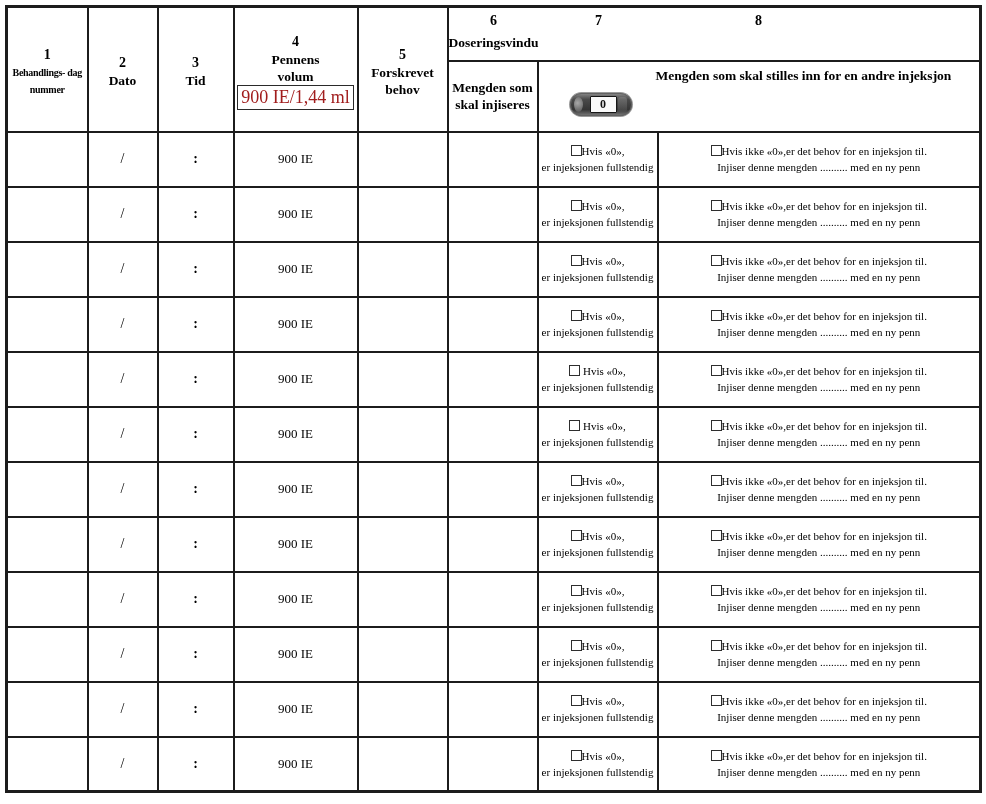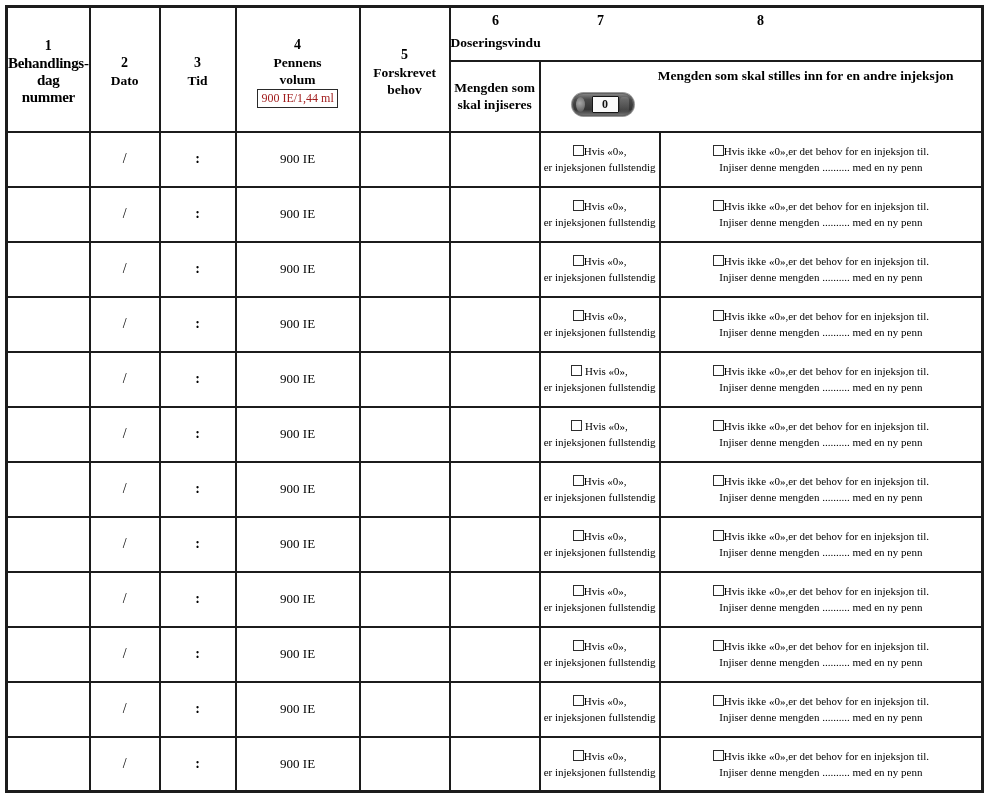--- a/index.html
+++ b/index.html
@@ -15,25 +15,25 @@
   .dose-table th, .dose-table td {
     border:2px solid #1c1c1c;
     text-align:center; vertical-align:middle;
     font-weight:normal; overflow:hidden;
   }
 
   
   .hdr { vertical-align:top; font-weight:bold; padding-top:5px; }
   .col-num { display:block; font-size:14px; font-weight:bold; line-height:18px; }
   .hdr-label { display:block; font-size:13.5px; font-weight:bold; line-height:17px; }
-  .hdr-label.tight { font-size:15px; letter-spacing:-0.3px; }
+  .hdr-label.tight { font-size:10px; letter-spacing:-0.3px; }
 
   .pen-volume-badge {
     display:inline-block; padding:1px 3px;
-    border:1px solid #2a2a2a; font-weight:normal; font-size:12px;
+    border:1px solid #2a2a2a; font-weight:normal; font-size:18px;
   }
 
   .group-cell { position:relative; padding:0; height:52px; }
   .group-num { position:absolute; top:5px; font-size:14px; font-weight:bold; text-align:center; }
   .gn-6 { left:0; width:90px; }
   .gn-7 { left:90px; width:120px; }
   .gn-8 { left:250px; width:120px; }
   .group-title { position:absolute; top:27px; left:0; width:440px; text-align:left; font-size:13.5px; font-weight:bold; }
 
   .sub6-cell { font-weight:bold; font-size:13.5px; line-height:17px; vertical-align:middle; }

